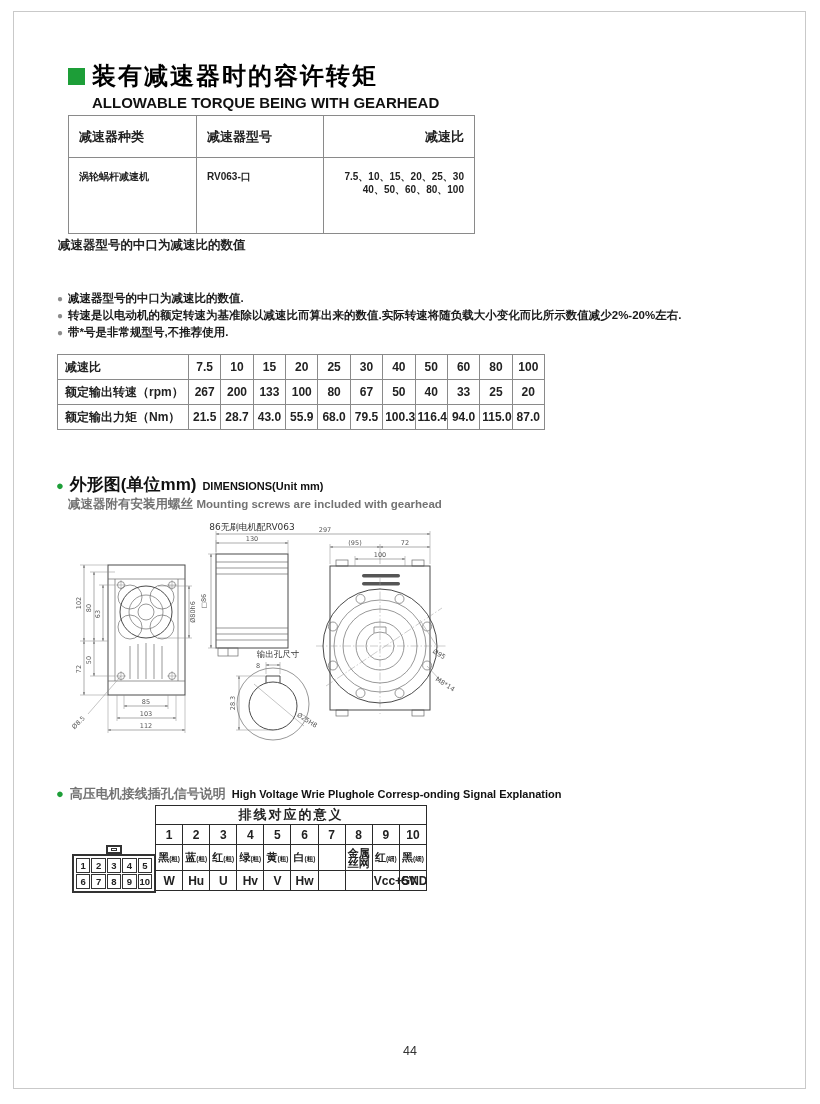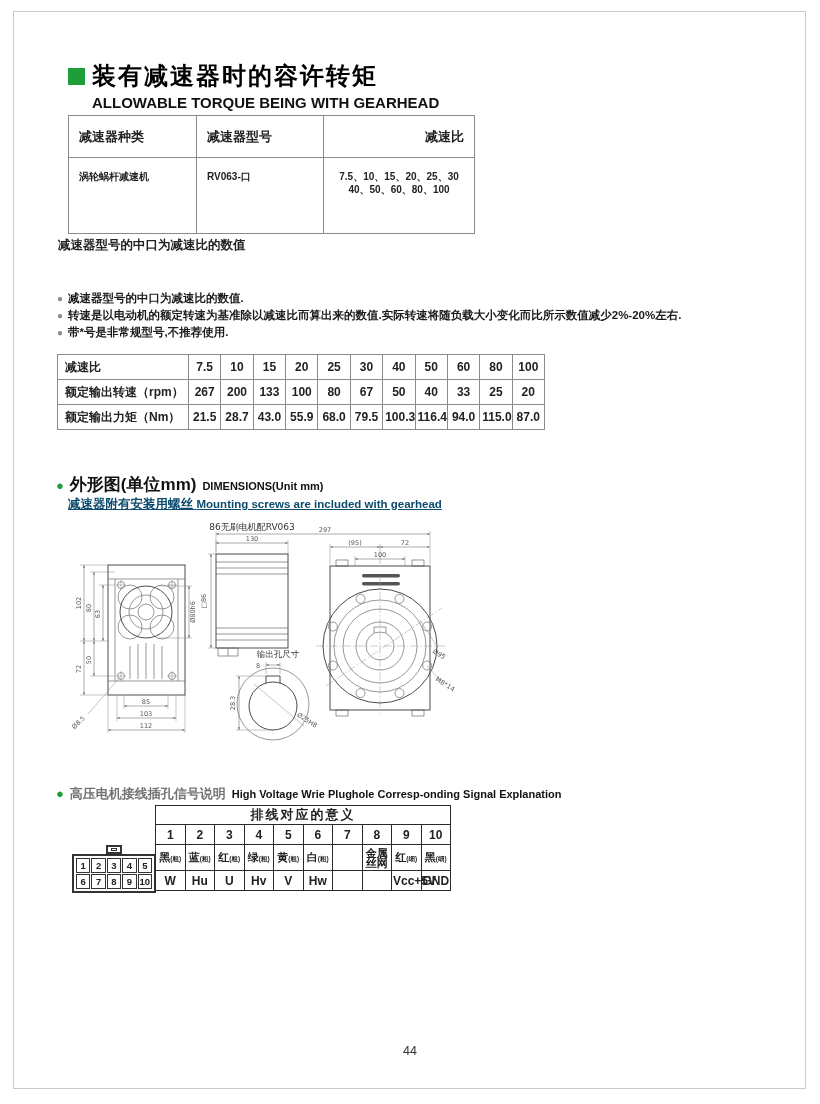--- a/index.html
+++ b/index.html
@@ -16,21 +16,21 @@
   .title-zh { font-size:24px; font-weight:bold; letter-spacing:2px; color:#000000; }
   .title-en { font-size:15px; font-weight:bold; margin:2px 0 0 24px; color:#111; }
 
   
   table { border-collapse:collapse; table-layout:fixed; }
   .t1 { position:absolute; left:68px; top:115px; width:406px; }
   .t1 td { border:1px solid #8a8a8a; padding:0 10px; vertical-align:middle; font-weight:bold; }
   .t1 .hrow td { height:42px; font-size:13px; font-weight:bold; }
   .t1 .brow td { height:76px; font-size:10px; vertical-align:top; padding-top:12px; }
   .t1 .ra { text-align:right; }
-  .t1 .ratios { font-size:9.5px; line-height:13px; text-align:center; padding-top:14px; }
+  .t1 .ratios { font-size:9.5px; line-height:13px; text-align:right; padding-top:14px; }
 
   .t1-note { position:absolute; left:58px; top:237px; font-size:12.5px; font-weight:600; }
 
   
   .notes { position:absolute; left:57px; top:290px; width:720px; }
   .note-line { display:flex; align-items:flex-start; gap:5px; font-size:11.5px;
     font-weight:600; line-height:17px; color:#1a1a1a; }
   .note-dot { color:#8c8c8c; font-size:10px; line-height:17px; }
 
   
@@ -38,21 +38,21 @@
   .t2 td { border:1px solid #8a8a8a; height:25px; font-size:12px; font-weight:bold;
     text-align:center; vertical-align:middle; padding:0 2px; }
   .t2 .rh { width:131px; text-align:left; padding-left:7px; }
 
   
   .sec-head { position:absolute; display:flex; align-items:baseline; gap:6px; white-space:nowrap; }
   .bullet-green { color:var(--accent,#1d9e38); font-size:13px; }
   .sec-zh-lg { font-size:17px; font-weight:bold; color:#111; }
   .sec-en { font-size:11px; font-weight:bold; color:#111; }
   .sec-zh-md { font-size:13px; font-weight:bold; color:#737373; }
-  .sub-line { position:absolute; font-size:12.5px; font-weight:bold; color:#0c4a6e;text-decoration:underline; }
+  .sub-line { position:absolute; font-size:12.5px; font-weight:bold; color:#737373; }
   .sub-line .en { font-size:11.5px; }
 
   
   .drawing { position:absolute; left:68px; top:516px; width:410px; height:240px; }
   .ol  { fill:none; stroke:#4a4a4a; stroke-width:1; }
   .ol2 { fill:none; stroke:#6b6b6b; stroke-width:0.7; }
   .cl  { fill:none; stroke:#9a9a9a; stroke-width:0.5; stroke-dasharray:8 2 1.5 2; }
   .ext { fill:none; stroke:#8a8a8a; stroke-width:0.5; }
   .dl  { fill:none; stroke:#777; stroke-width:0.6; marker-start:url(#ar); marker-end:url(#ar); }
   text.dim  { font-family:"DejaVu Sans",sans-serif; font-size:6.5px; fill:#555; text-anchor:middle; }
@@ -62,21 +62,21 @@
   .connector { position:absolute; left:72px; top:845px; width:84px; }
   .conn-tab { width:16px; height:9px; border:2px solid #333; margin:0 auto;
     display:flex; align-items:center; justify-content:center; }
   .conn-tab-inner { width:6px; height:3px; border:1px solid #333; }
   .conn-body { border:2px solid #333; padding:2px; display:grid;
     grid-template-columns:repeat(5,1fr); gap:1px; background:#fff; }
   .conn-pin { border:1.5px solid #333; height:15px; font-size:9.5px; font-weight:bold;
     display:flex; align-items:center; justify-content:center; }
 
   
-  .t3 { position:absolute; left:155px; top:805px; width:296px; }
+  .t3 { position:absolute; left:155px; top:805px; width:272px; }
   .t3 td { border:1.5px solid #2a2a2a; text-align:center; vertical-align:middle; padding:0 1px; }
   .t3 .title-row td { height:18px; font-size:13px; font-weight:bold; letter-spacing:2px; }
   .t3 .pin-row td { height:20px; font-size:12px; font-weight:bold; }
   .t3 .wire-row td { height:26px; font-size:11px; font-weight:bold; line-height:10px; }
   .t3 .wire-tag { font-size:6.5px; font-weight:bold; }
   .t3 .wire-sm { font-size:8px; line-height:9px;text-align:center; }
   .t3 .sig-row td { height:20px; font-size:12px; font-weight:bold; }
   .t3 .sig-sm { font-size:7.5px; }
 
   .page-num { position:absolute; left:0; top:1044px; width:820px; text-align:center;

